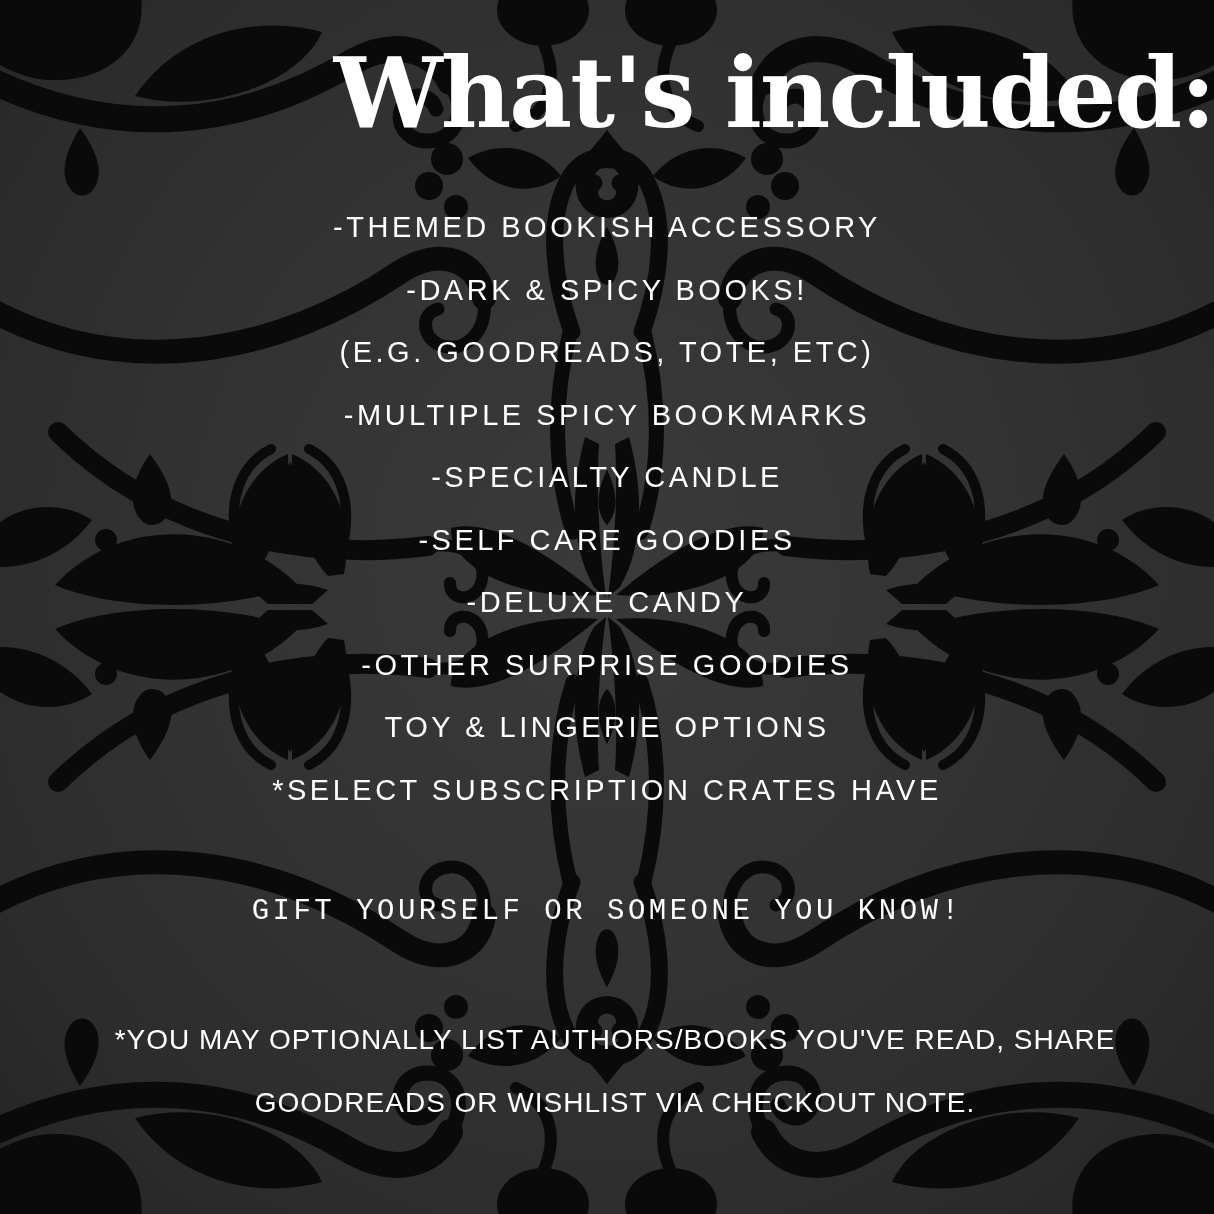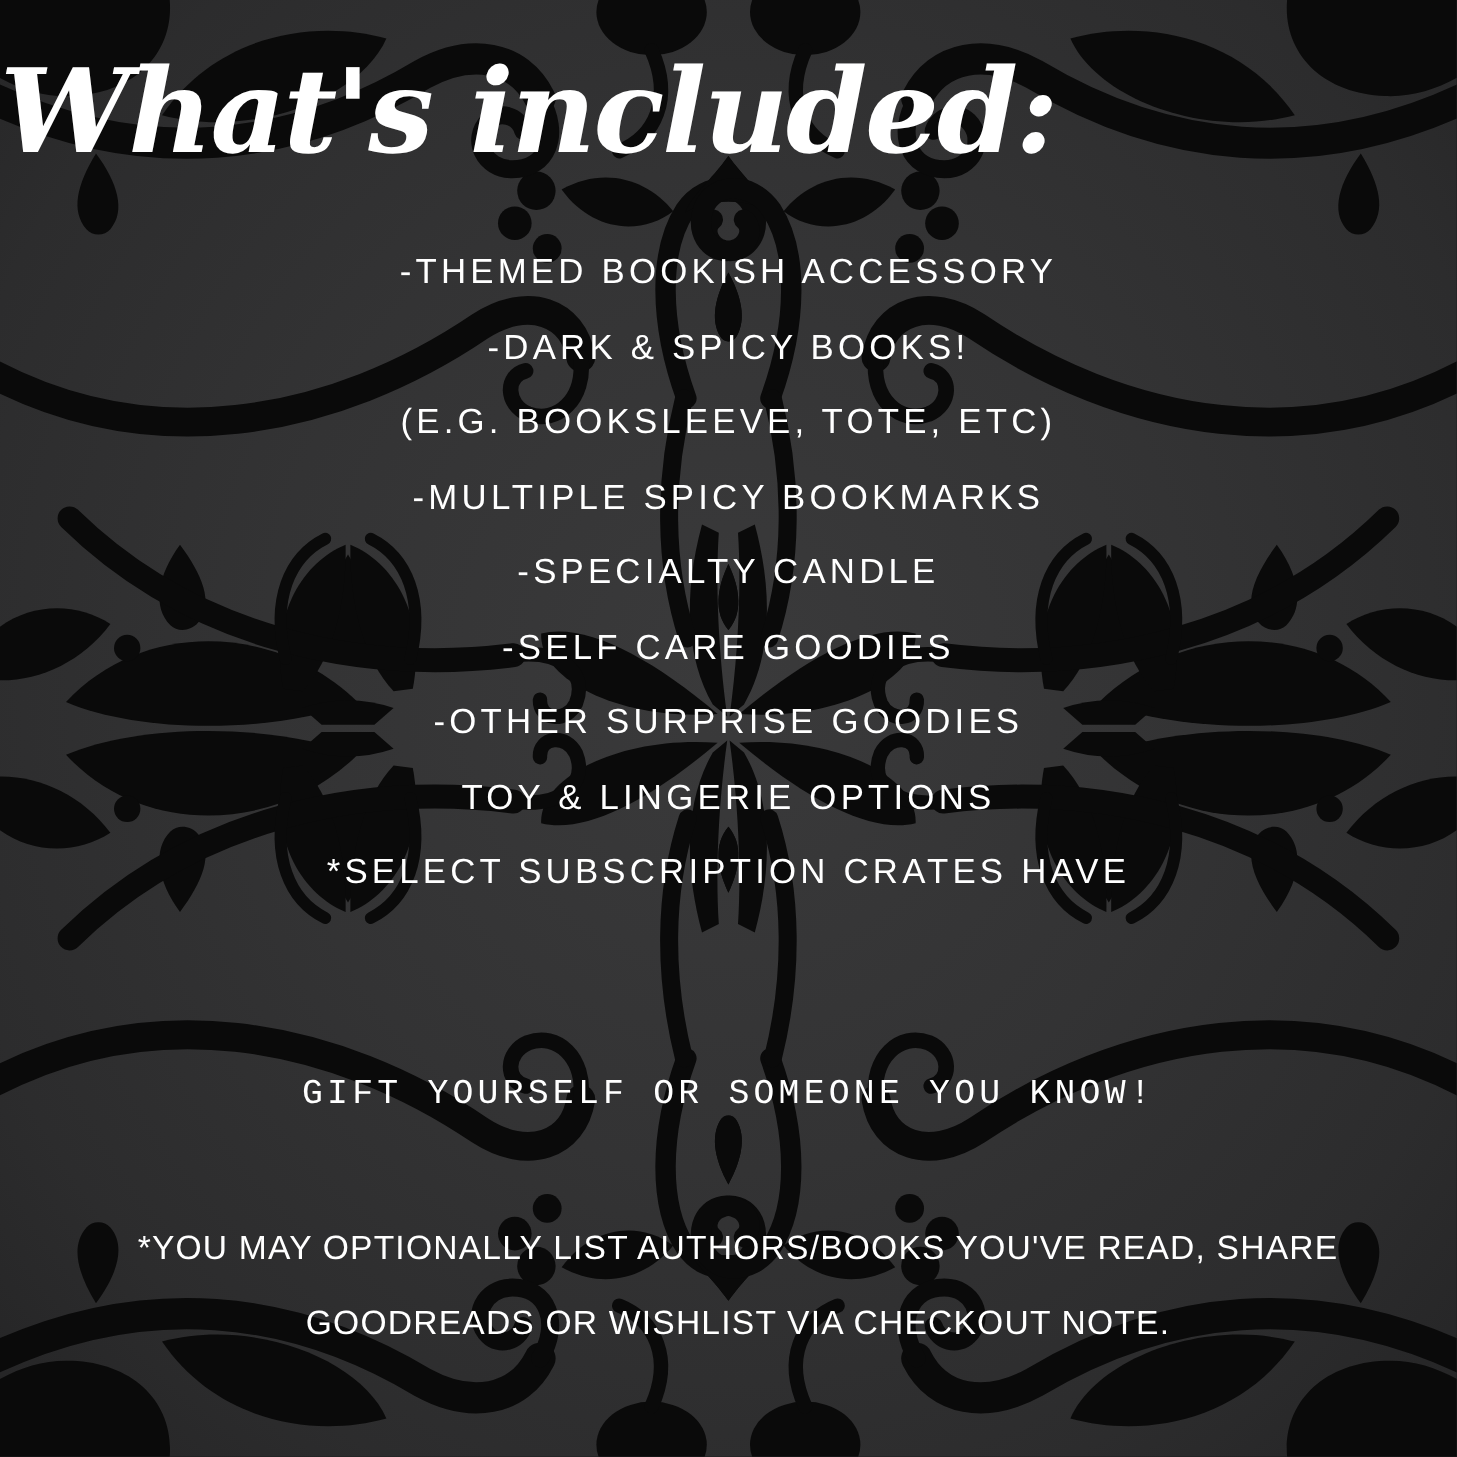--- a/index.html
+++ b/index.html
@@ -9,23 +9,23 @@
     overflow:hidden;
     background:radial-gradient(ellipse at 50% 46%, #3a3a3b 0%, #333334 45%, #2c2c2d 78%, #242425 100%);
     font-family:"Liberation Sans", sans-serif;
   }
   .bg{position:absolute;inset:0;width:1214px;height:1214px;display:block;pointer-events:none;}
   .f{fill:#0a0a0a;}
   .s{fill:none;stroke:#0a0a0a;stroke-linecap:round;}
   .content{position:absolute;inset:0;color:#ffffff;}
   .title{
     position:absolute;top:18px;left:0;right:0;margin:0;
-    text-align:left;
+    text-align:right;
     font-family:"DejaVu Serif", serif;
-    font-style:italic;font-weight:700;
+    font-weight:700;
     font-size:97px;line-height:150px;
     letter-spacing:-2px;
     color:#ffffff;
   }
   .list{position:absolute;top:196px;left:0;right:0;}
   .line{
     text-align:center;
     font-size:29px;line-height:62.5px;
     letter-spacing:3.5px;
     font-weight:400;
@@ -109,24 +109,25 @@
     <use href="#q" transform="translate(0,1214) scale(1,-1)"></use>
     <use href="#q" transform="translate(1214,1214) scale(-1,-1)"></use>
   </svg>
 
   <div class="content">
     <h1 class="title">What's included:</h1>
 
     <div class="list">
       <div class="line">-THEMED BOOKISH ACCESSORY</div>
       <div class="line">-DARK &amp; SPICY BOOKS!</div>
-      <div class="line">(E.G. BOOKSLEEVE, TOTE, ETC)</div>
+      <div class="line">(E.G. GOODREADS, TOTE, ETC)</div>
       <div class="line">-MULTIPLE SPICY BOOKMARKS</div>
       <div class="line">-SPECIALTY CANDLE</div>
       <div class="line">-SELF CARE GOODIES</div>
+      <div class="line">-DELUXE CANDY</div>
       <div class="line">-OTHER SURPRISE GOODIES</div>
       <div class="line">TOY &amp; LINGERIE OPTIONS</div>
       <div class="line">*SELECT SUBSCRIPTION CRATES HAVE</div>
     </div>
 
     <div class="line gift">GIFT YOURSELF OR SOMEONE YOU KNOW!</div>
 
     <div class="notes">
       <div class="line note">*YOU MAY OPTIONALLY LIST AUTHORS/BOOKS YOU'VE READ, SHARE</div>
       <div class="line note">GOODREADS OR WISHLIST VIA CHECKOUT NOTE.</div>

